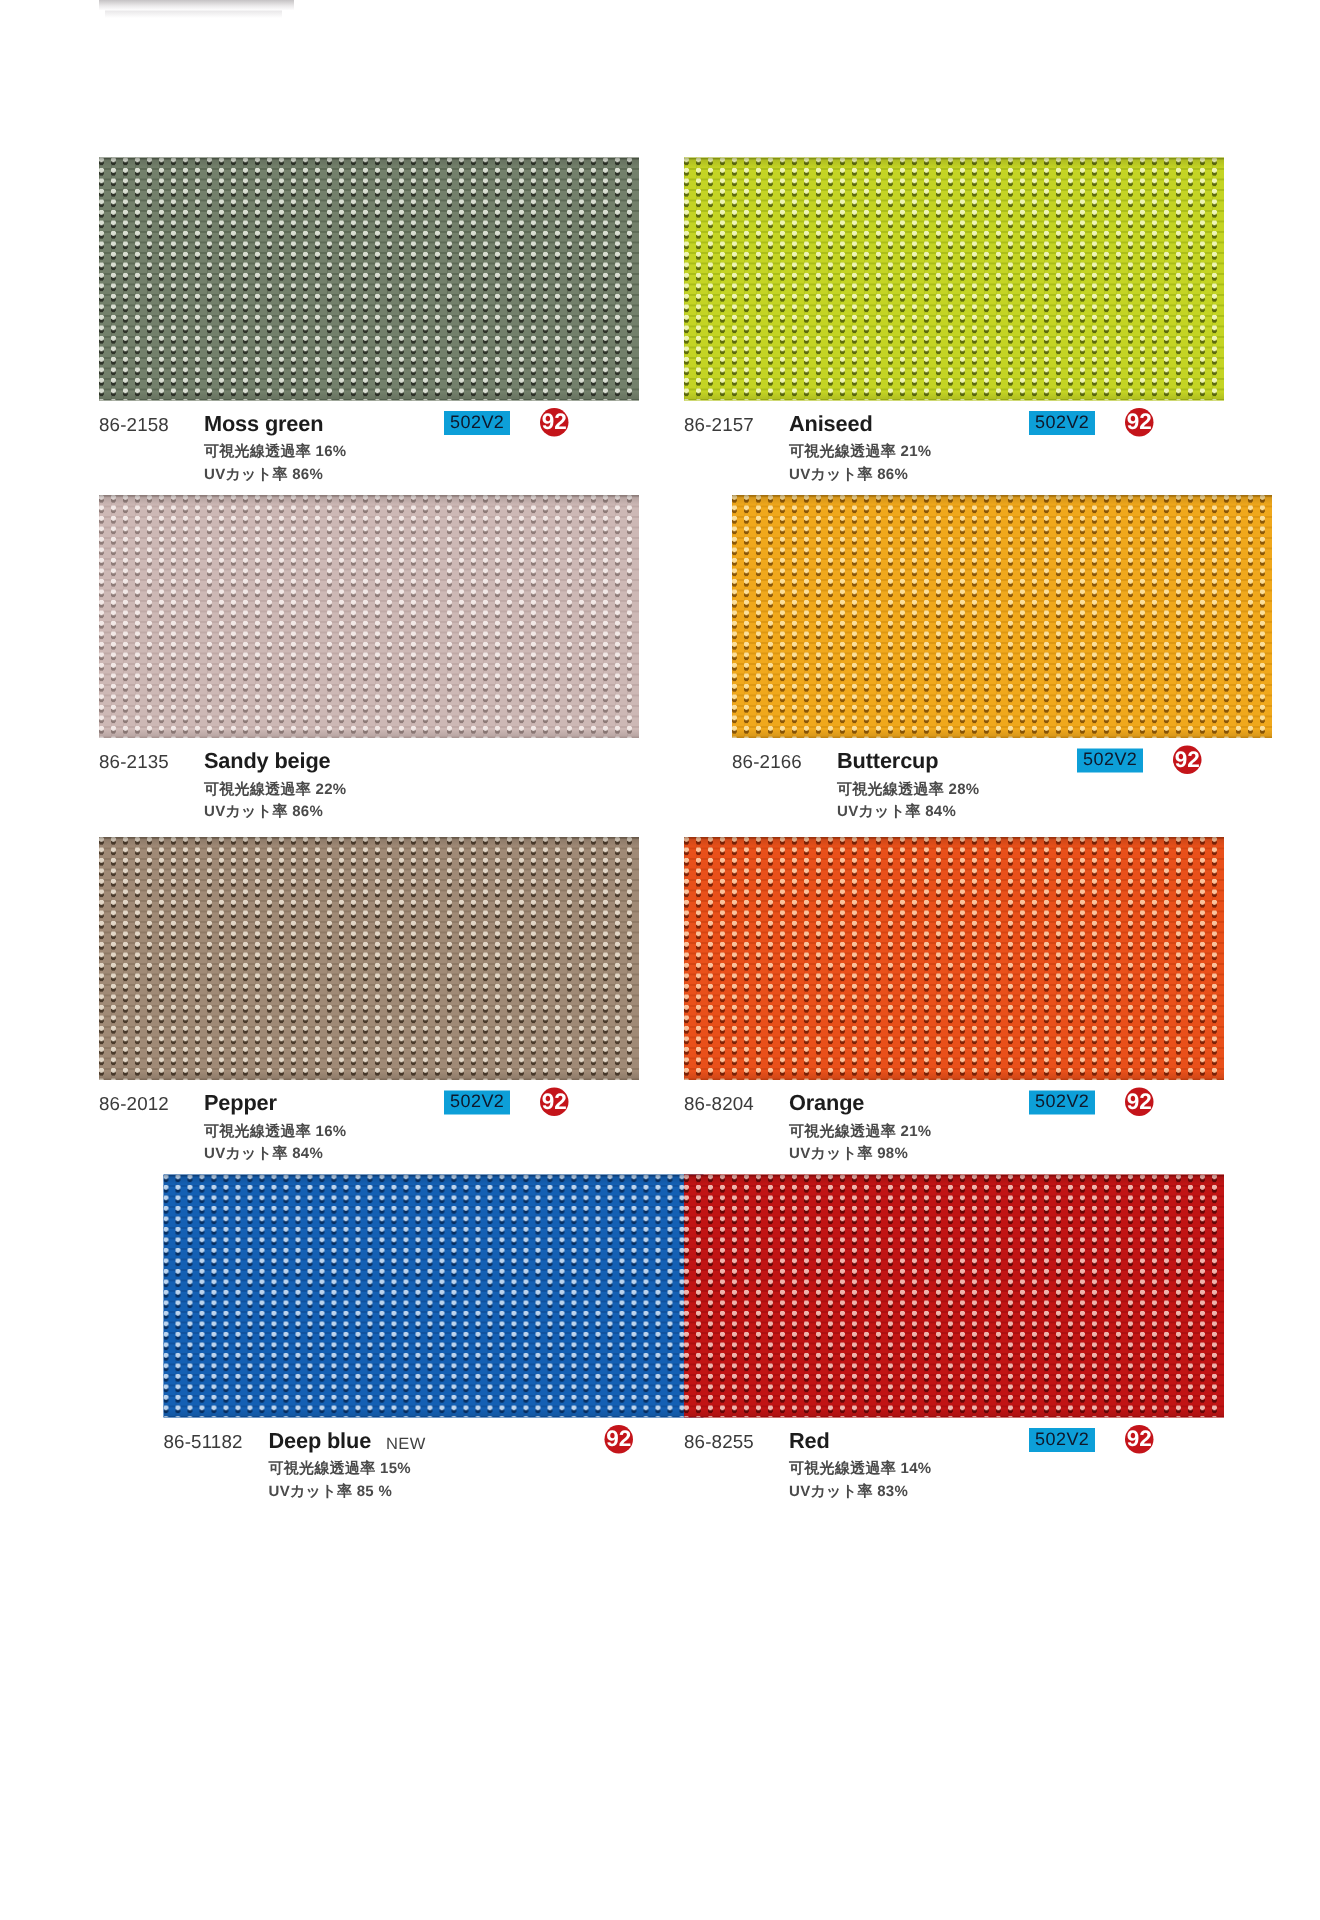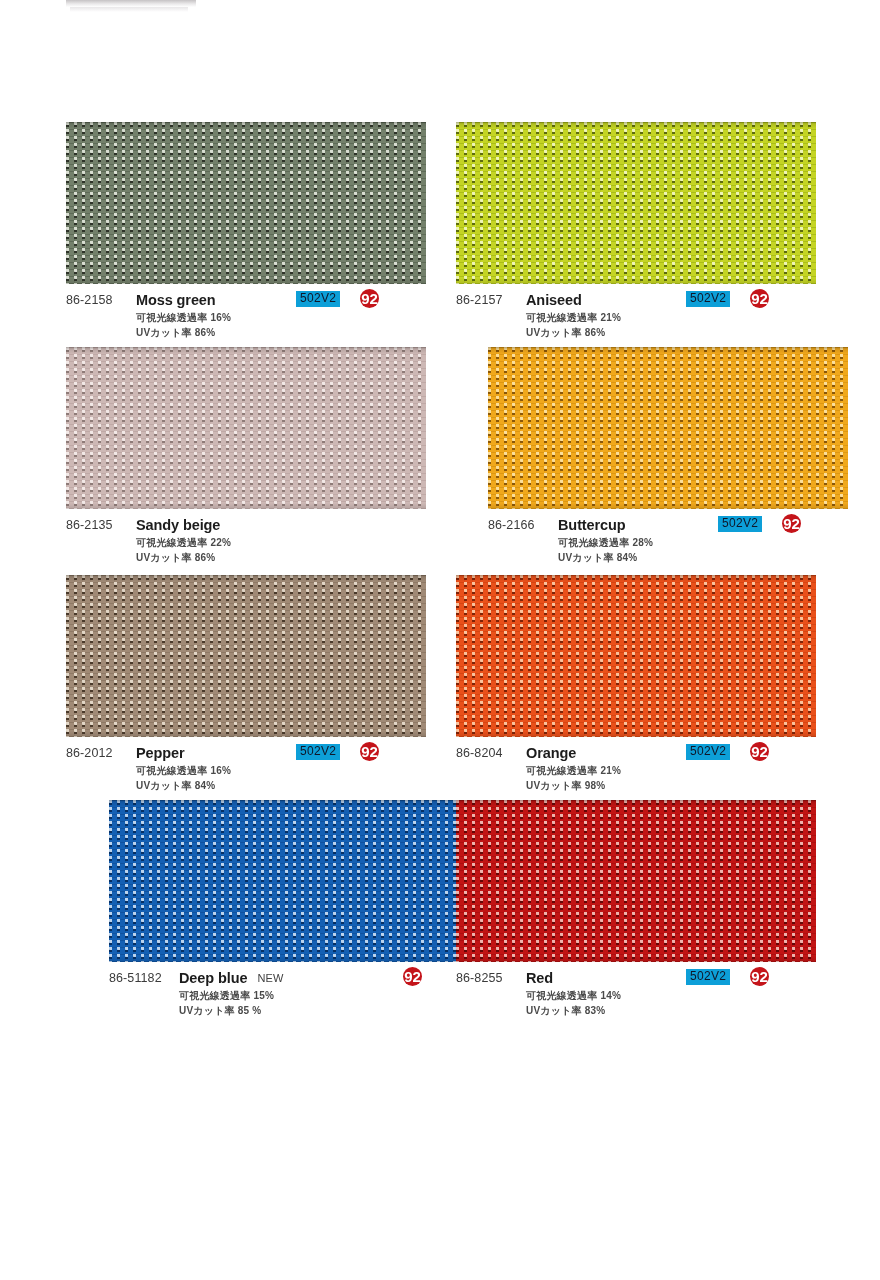--- a/index.html
+++ b/index.html
@@ -34,21 +34,21 @@
     width: 118px;
     height: 5px;
     background: linear-gradient(to bottom,
         rgba(205,202,205,0.45) 0%,
         rgba(255,255,255,0) 100%);
   }
 
   .grid {
     position: absolute;
     left: 0;
-    top: 17px;
+    top: 0;
     width: 880px;
     height: 1072px;
   }
 
   .cell { position: absolute; }
 
   
   .swatch {
     position: relative;
     width: 360px;
@@ -107,21 +107,21 @@
     font-size: 12.5px;
     color: #3b3b3b;
     letter-spacing: 0.1px;
     white-space: nowrap;
   }
   .name-row {
     position: absolute;
     left: 70px;
     top: -1px;
     display: flex;
-    align-items: center;
+    align-items: flex-end;
     gap: 10px;
     white-space: nowrap;
   }
   .name {
     font-size: 14.5px;
     font-weight: bold;
     color: #1c1c1c;
     letter-spacing: -0.1px;
   }
   .new-tag {

